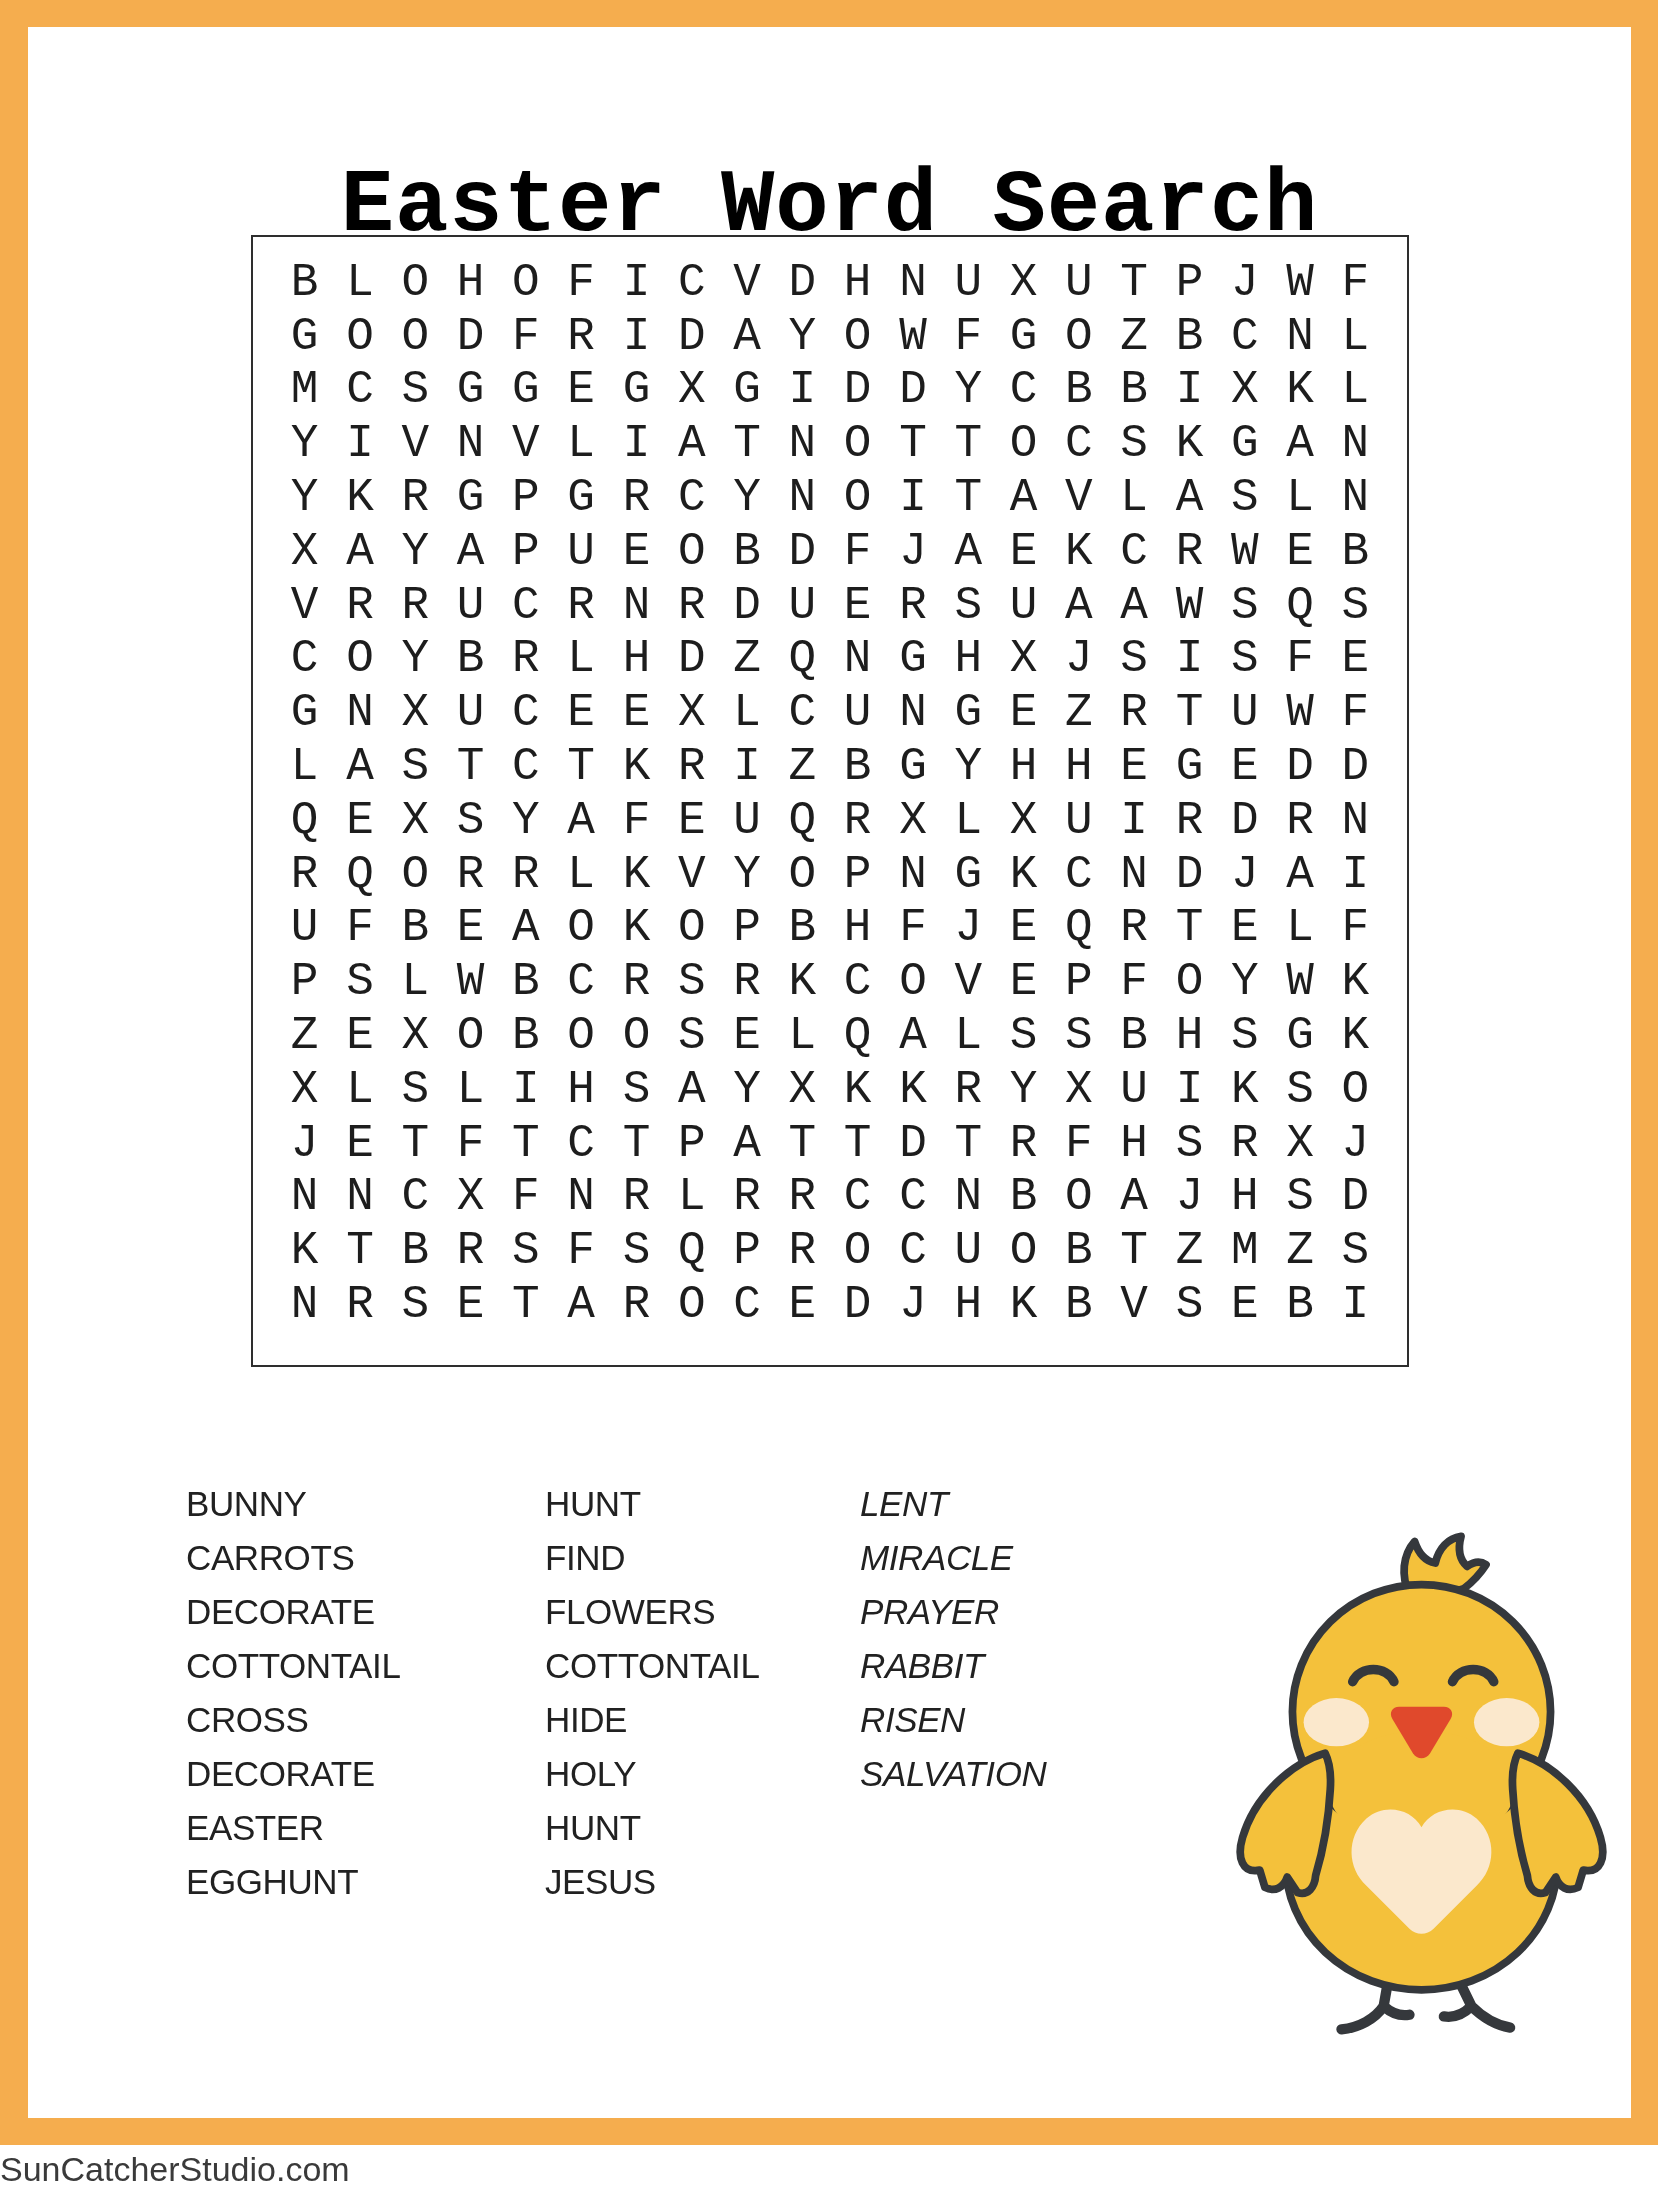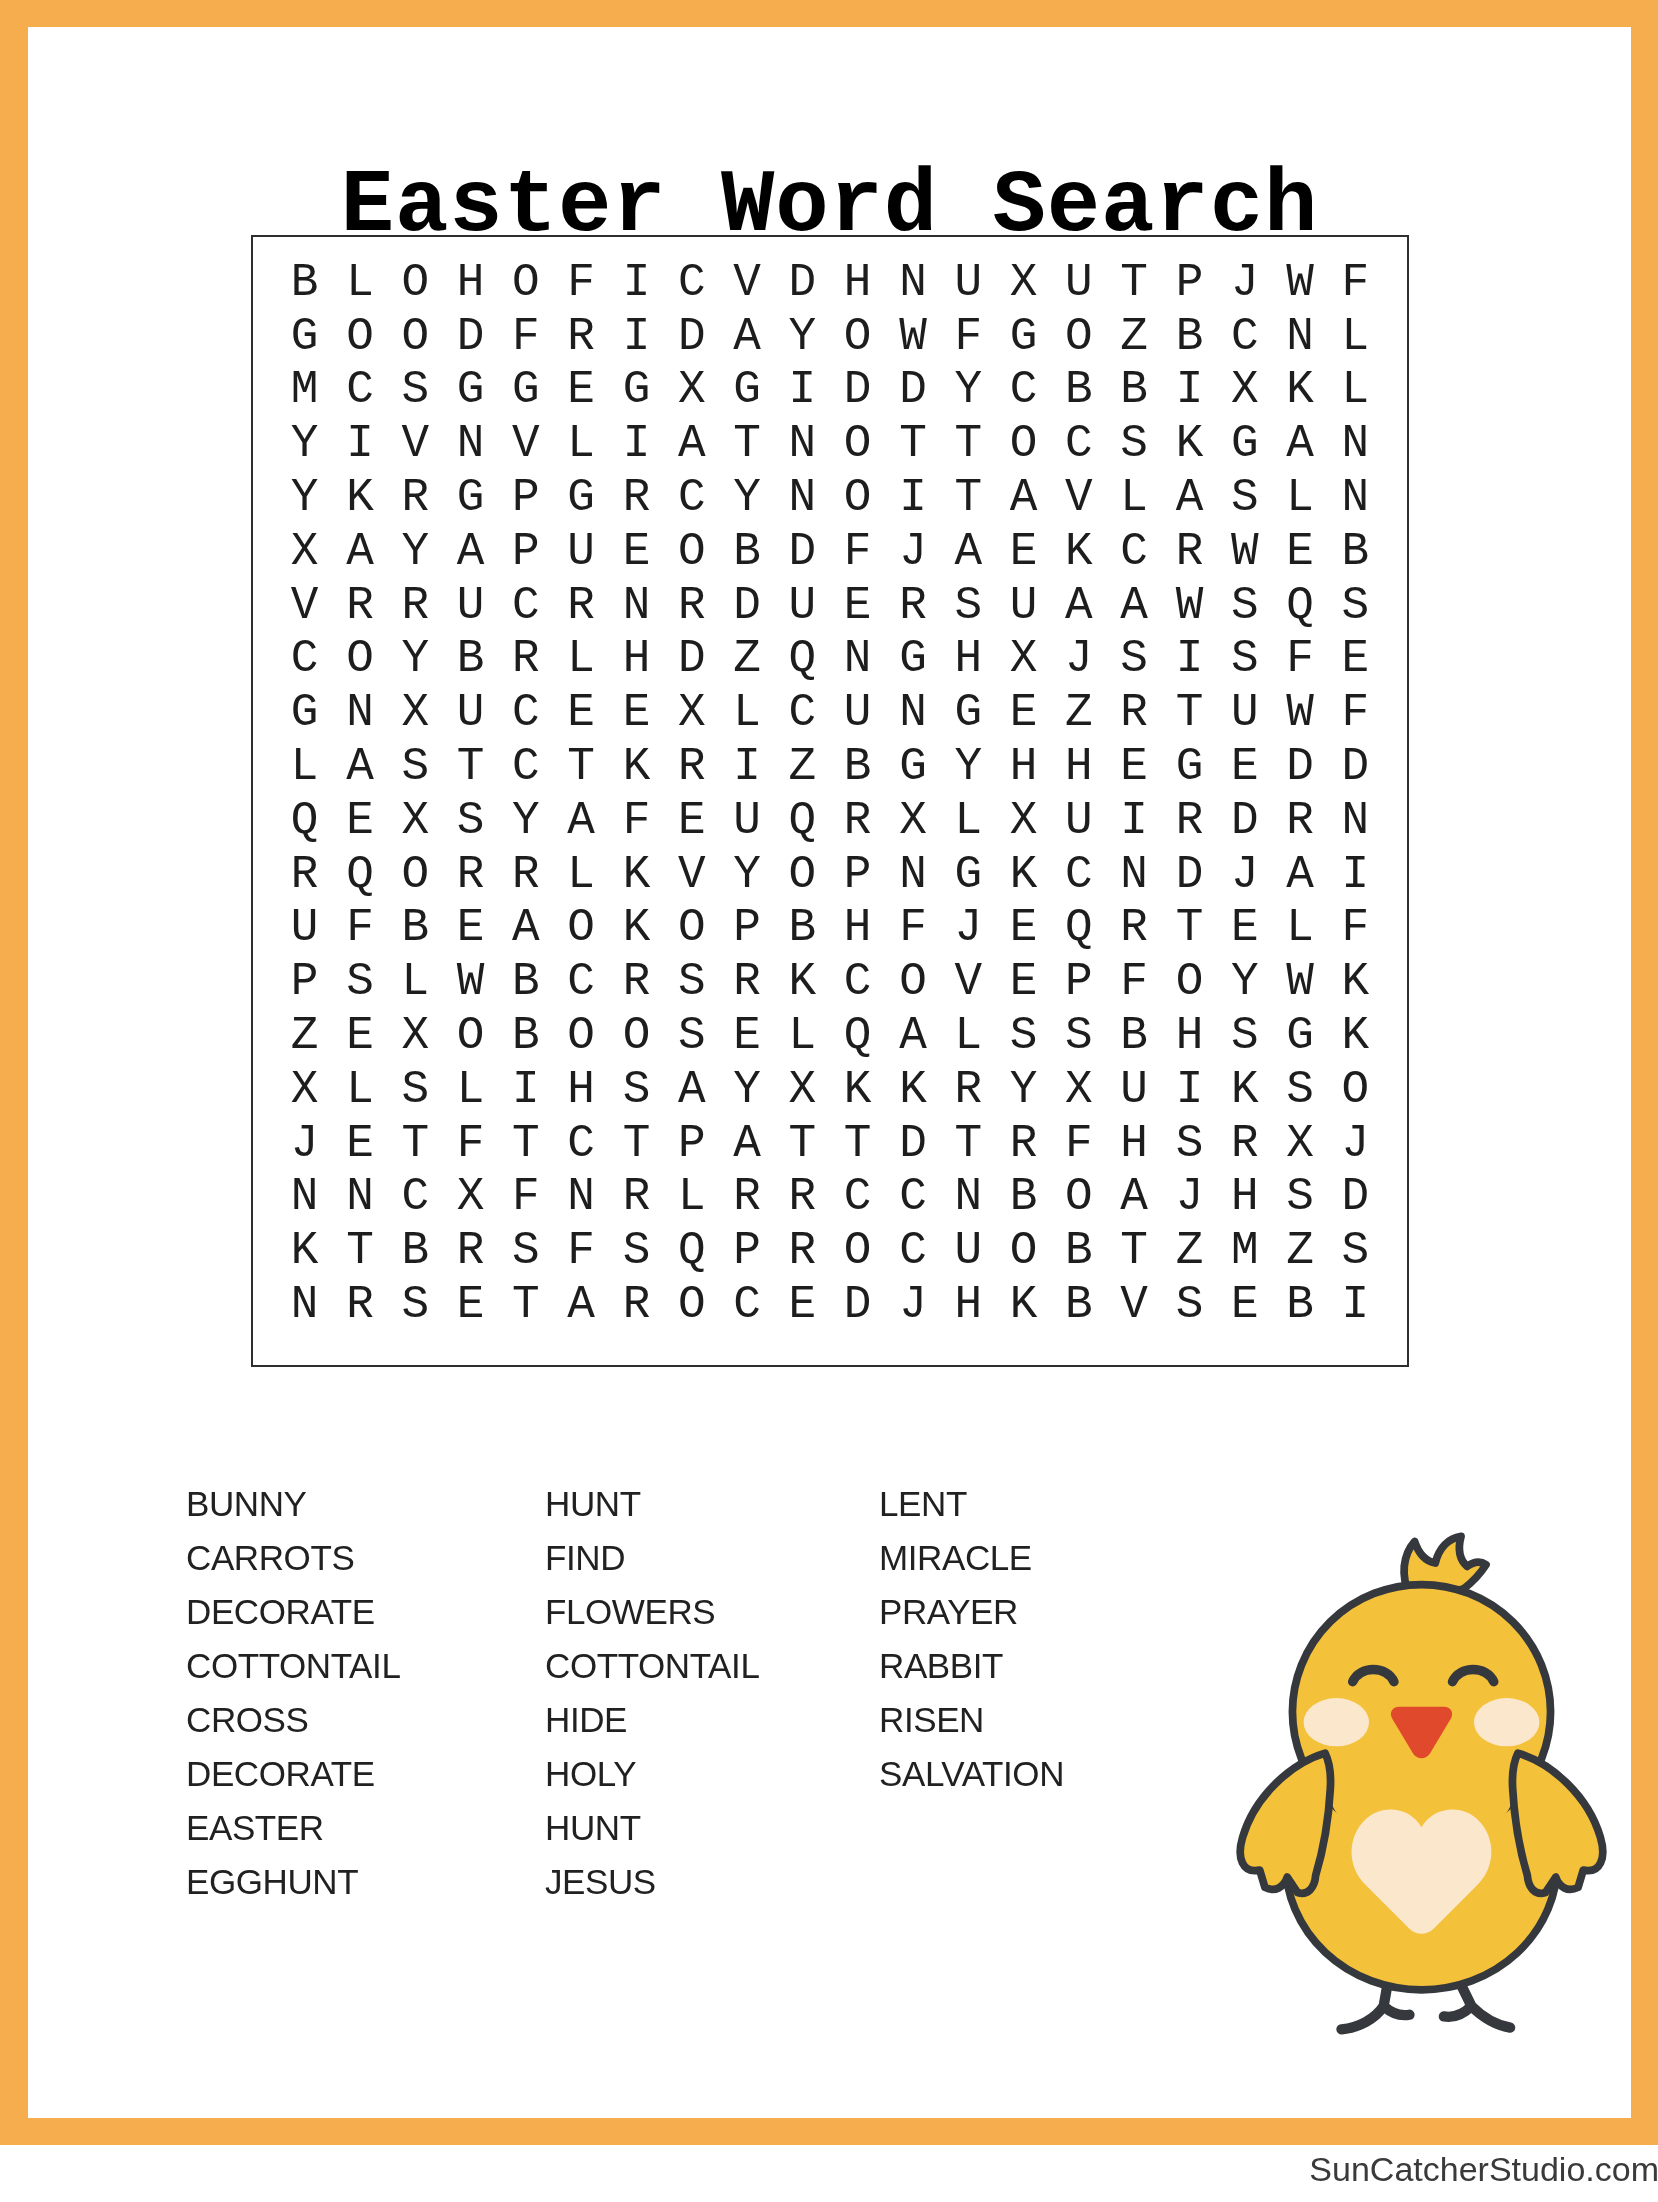--- a/index.html
+++ b/index.html
@@ -22,28 +22,28 @@
     box-sizing:border-box;border:2.6px solid #2e2e2e;
     padding:19px 24px 33px 24px;
     display:grid;grid-template-columns:repeat(20,1fr);grid-template-rows:repeat(20,1fr);
     font-family:"Liberation Mono","DejaVu Sans Mono",monospace;
     font-size:46px;font-weight:400;color:#1d1d1d;background:#fff;
   }
   .cell{display:flex;align-items:center;justify-content:center;}
   .wcol{position:absolute;top:1465px;margin-top:12px;}
   .wcol-0{left:186px;}
   .wcol-1{left:545px;}
-  .wcol-2{left:879px;}
+  .wcol-2{left:860px;font-style:italic;}
   .word{
     display:block;height:54px;line-height:54px;font-size:35px;
     letter-spacing:-0.4px;color:#212121;white-space:nowrap;
   }
   .chick{position:absolute;left:1215px;top:1531px;width:413px;height:551px;}
   .footer{
-    position:absolute;top:2150px;left:0;width:1659px;text-align:right;
+    position:absolute;top:2150px;left:0;width:1659px;text-align:left;
     font-size:34px;color:#3a3a3a;
   }
 </style>
 </head>
 <body style="--border-color: #F5AD4E; --chick-body: #F4C13B; --chick-outline: #35383C; --chick-beak: #E0492C; --chick-cheek: #FBE8CC; --chick-heart: #FBE8CC;">
 
 <div class="frame"></div>
 
 <h1 class="title">Easter Word Search</h1>
 

